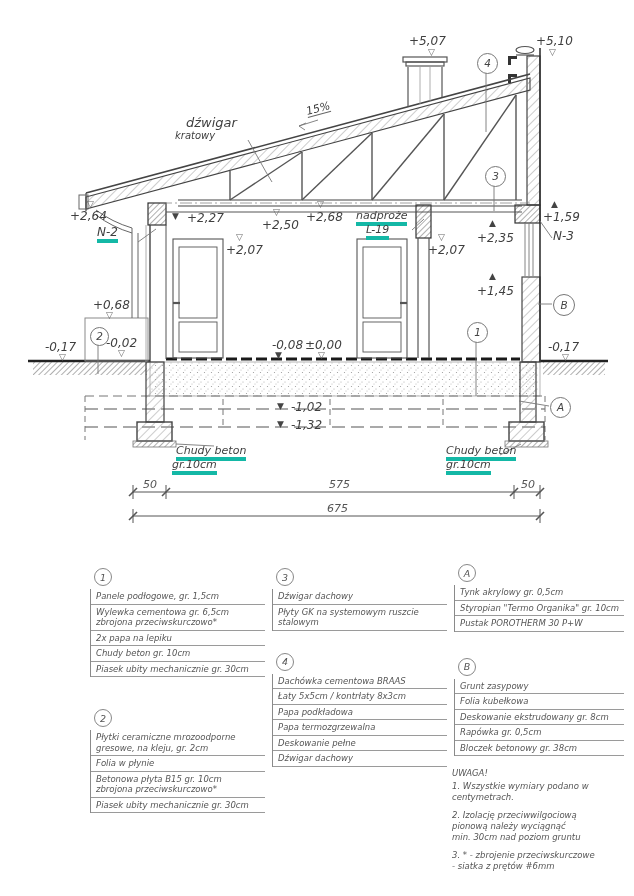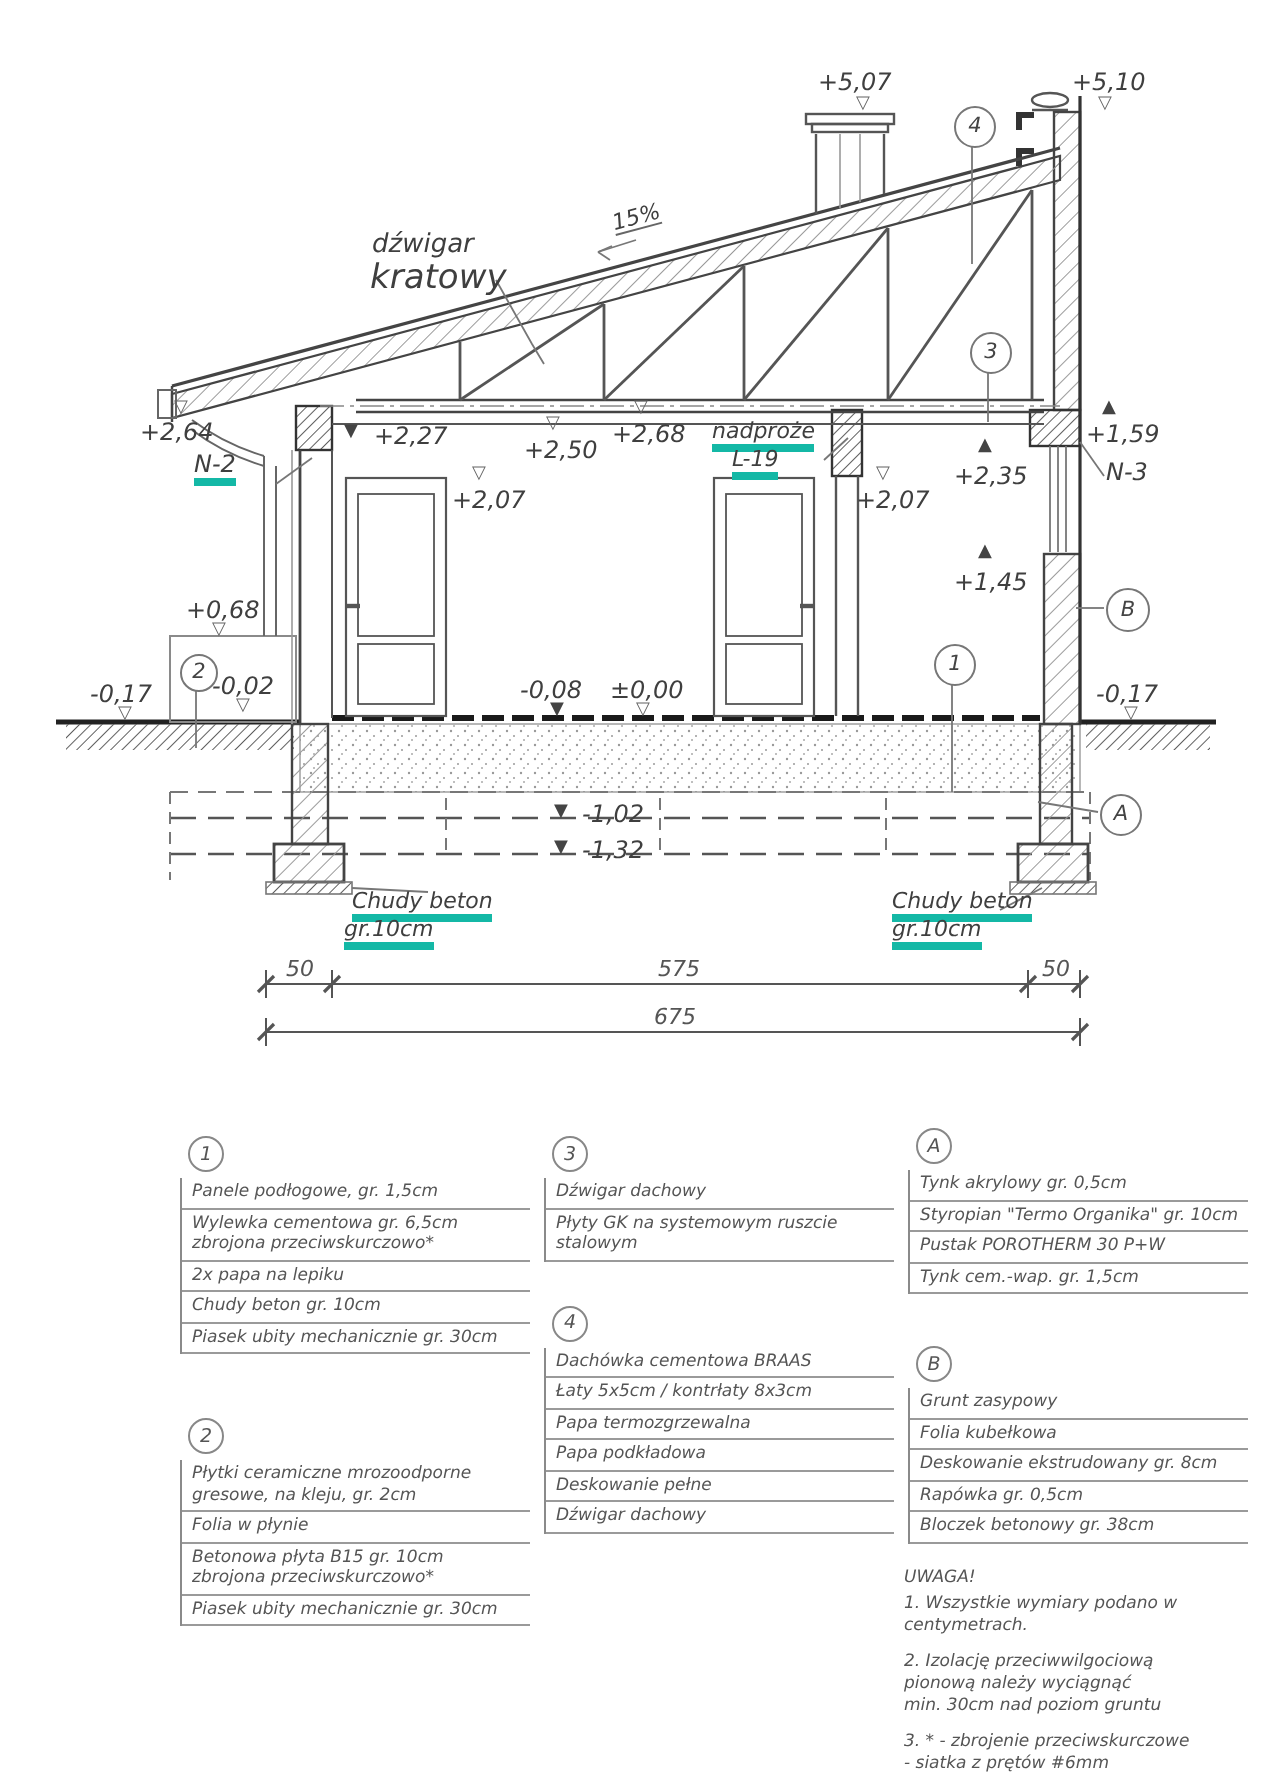--- a/index.html
+++ b/index.html
@@ -200,21 +200,21 @@
 
   <div class="lab" style="left:409px;top:35px">+5,07</div>
   <span class="mk mko" style="left:428px;top:48px">▽</span>
   <div class="lab" style="left:536px;top:35px">+5,10</div>
   <span class="mk mko" style="left:549px;top:48px">▽</span>
 
   <div class="co" style="left:477px;top:53px;width:19px;height:19px">4</div>
   <div class="co" style="left:485px;top:166px;width:19px;height:19px">3</div>
 
   <div class="lab" style="left:186px;top:116px;font-size:13px">dźwigar</div>
-  <div class="lab" style="left:185px;top:131px;font-size:17px">kratowy</div>
+  <div class="lab" style="left:175px;top:131px;font-size:10px">kratowy</div>
   <div class="lab sm rot" style="left:308px;top:106px">15%</div>
 
   <span class="mk mko" style="left:87px;top:200px">▽</span>
   <div class="lab" style="left:70px;top:210px">+2,64</div>
   <div class="lab ul" style="left:97px;top:226px">N-2</div>
 
   <span class="mk" style="left:172px;top:212px">▼</span>
   <div class="lab" style="left:187px;top:212px">+2,27</div>
   <span class="mk mko" style="left:273px;top:208px">▽</span>
   <div class="lab" style="left:262px;top:219px">+2,50</div>
@@ -242,21 +242,21 @@
   <div class="lab" style="left:93px;top:299px">+0,68</div>
   <span class="mk mko" style="left:106px;top:311px">▽</span>
 
   <div class="co" style="left:90px;top:327px">2</div>
   <div class="lab" style="left:106px;top:337px">-0,02</div>
   <span class="mk mko" style="left:118px;top:349px">▽</span>
 
   <div class="lab" style="left:45px;top:341px">-0,17</div>
   <span class="mk mko" style="left:59px;top:353px">▽</span>
 
-  <div class="lab" style="left:260px;top:339px">-0,08</div>
+  <div class="lab" style="left:272px;top:339px">-0,08</div>
   <span class="mk" style="left:275px;top:351px">▼</span>
   <div class="lab" style="left:305px;top:339px">±0,00</div>
   <span class="mk mko" style="left:318px;top:351px">▽</span>
 
   <div class="co" style="left:467px;top:322px;width:19px;height:19px">1</div>
   <div class="lab" style="left:548px;top:341px">-0,17</div>
   <span class="mk mko" style="left:562px;top:353px">▽</span>
   <div class="co" style="left:550px;top:397px;width:19px;height:19px">A</div>
 
   <span class="mk" style="left:277px;top:402px">▼</span>
@@ -333,24 +333,24 @@
     <div class="citem" style="margin-top:22px">
       <div class="ccirc">4</div>
       <div class="rows">
         <div class="row">
             <span>Dachówka cementowa BRAAS</span>
           </div>
         <div class="row">
             <span>Łaty 5x5cm / kontrłaty 8x3cm</span>
           </div>
         <div class="row">
+            <span>Papa podkładowa</span>
+          </div>
+        <div class="row">
             <span>Papa termozgrzewalna</span>
-          </div>
-        <div class="row">
-            <span>Papa podkładowa</span>
           </div>
         <div class="row">
             <span>Deskowanie pełne</span>
           </div>
         <div class="row">
             <span>Dźwigar dachowy</span>
           </div>
       </div>
     </div>
   </div>
@@ -360,23 +360,20 @@
       <div class="ccirc">A</div>
       <div class="rows">
         <div class="row">
             <span>Tynk akrylowy gr. 0,5cm</span>
           </div>
         <div class="row">
             <span>Styropian "Termo Organika" gr. 10cm</span>
           </div>
         <div class="row">
             <span>Pustak POROTHERM 30 P+W</span>
-          </div>
-        <div class="row">
-            <span>Tynk cem.-wap. gr. 1,5cm</span>
           </div>
       </div>
     </div>
     <div class="citem" style="margin-top:26px">
       <div class="ccirc">B</div>
       <div class="rows">
         <div class="row">
             <span>Grunt zasypowy</span>
           </div>
         <div class="row">

